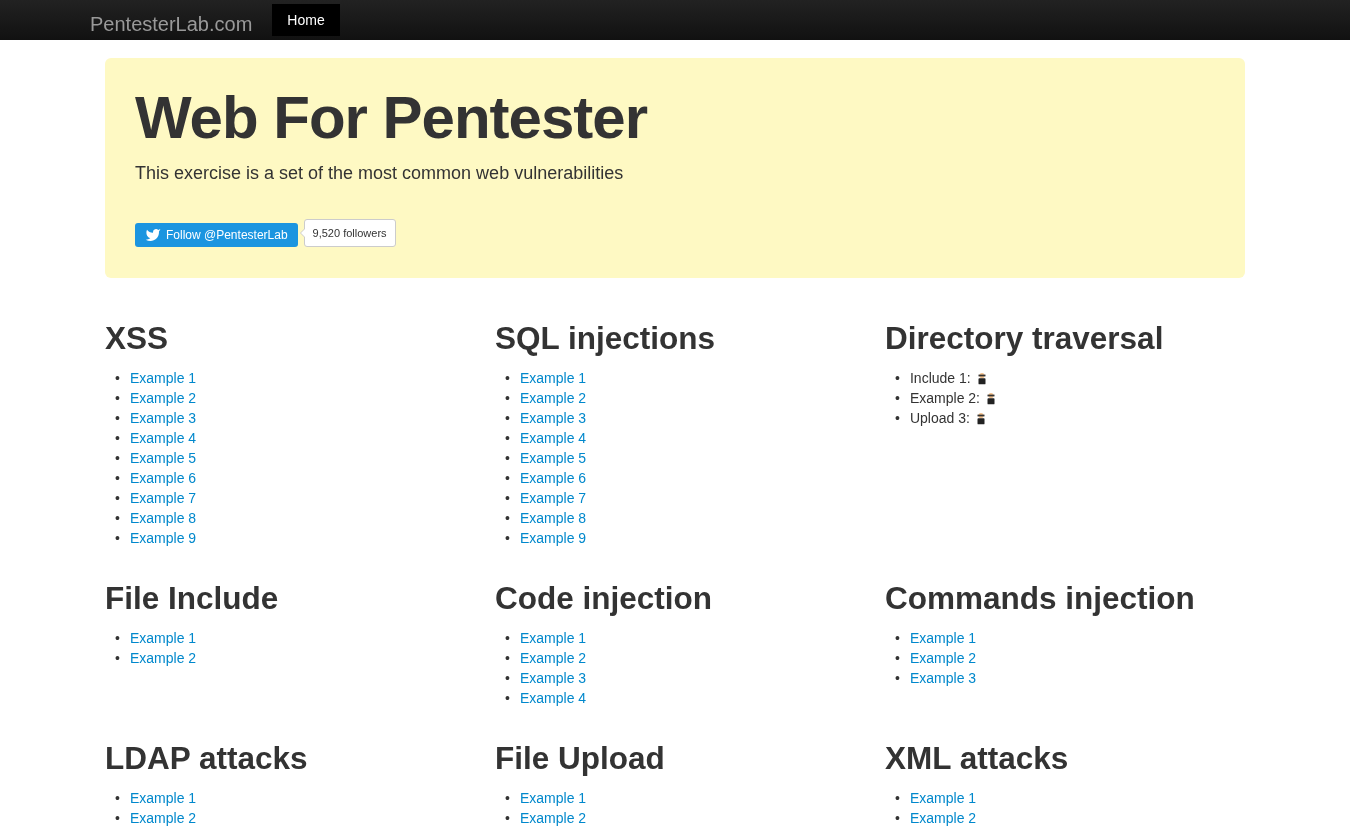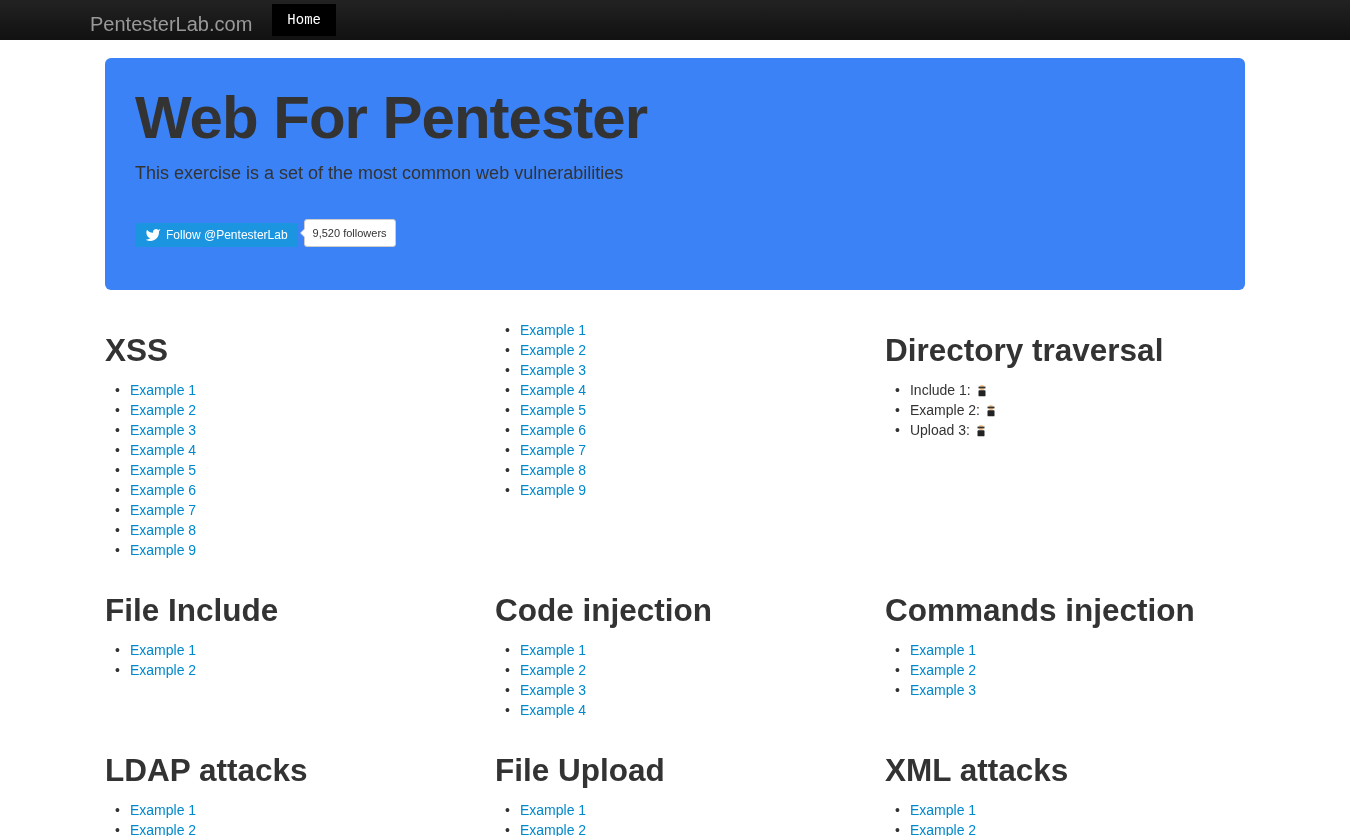--- a/index.html
+++ b/index.html
@@ -35,30 +35,29 @@
     }
     .nav-item {
       color: #fff;
       padding: 10px 15px;
       background: #000;
       text-decoration: none;
       font-size: 14px;
       height: 32px;
       display: flex;
       align-items: center;
-      font-family: Liberation Mono, monospace;
     }
     .container {
       max-width: 1170px;
       margin: 0 auto;
       padding: 0 15px;
     }
     .hero-unit {
-      background: #3b82f6;
-      padding: 30px 60px 42px 30px;
+      background: #fef9c3;
+      padding: 30px 60px 30px 30px;
       margin: 18px 0 30px 0;
       border-radius: 6px;
     }
     .hero-unit h1 {
       font-size: 60px;
       line-height: 1;
       font-weight: bold;
       margin-bottom: 10px;
       letter-spacing: -1px;
     }
@@ -203,20 +202,21 @@
         <li><a>Example 3</a></li>
         <li><a>Example 4</a></li>
         <li><a>Example 5</a></li>
         <li><a>Example 6</a></li>
         <li><a>Example 7</a></li>
         <li><a>Example 8</a></li>
         <li><a>Example 9</a></li>
       </ul>
     </div>
     <div class="span4">
+      <h2>SQL injections</h2>
       <ul>
         <li><a>Example 1</a></li>
         <li><a>Example 2</a></li>
         <li><a>Example 3</a></li>
         <li><a>Example 4</a></li>
         <li><a>Example 5</a></li>
         <li><a>Example 6</a></li>
         <li><a>Example 7</a></li>
         <li><a>Example 8</a></li>
         <li><a>Example 9</a></li>

